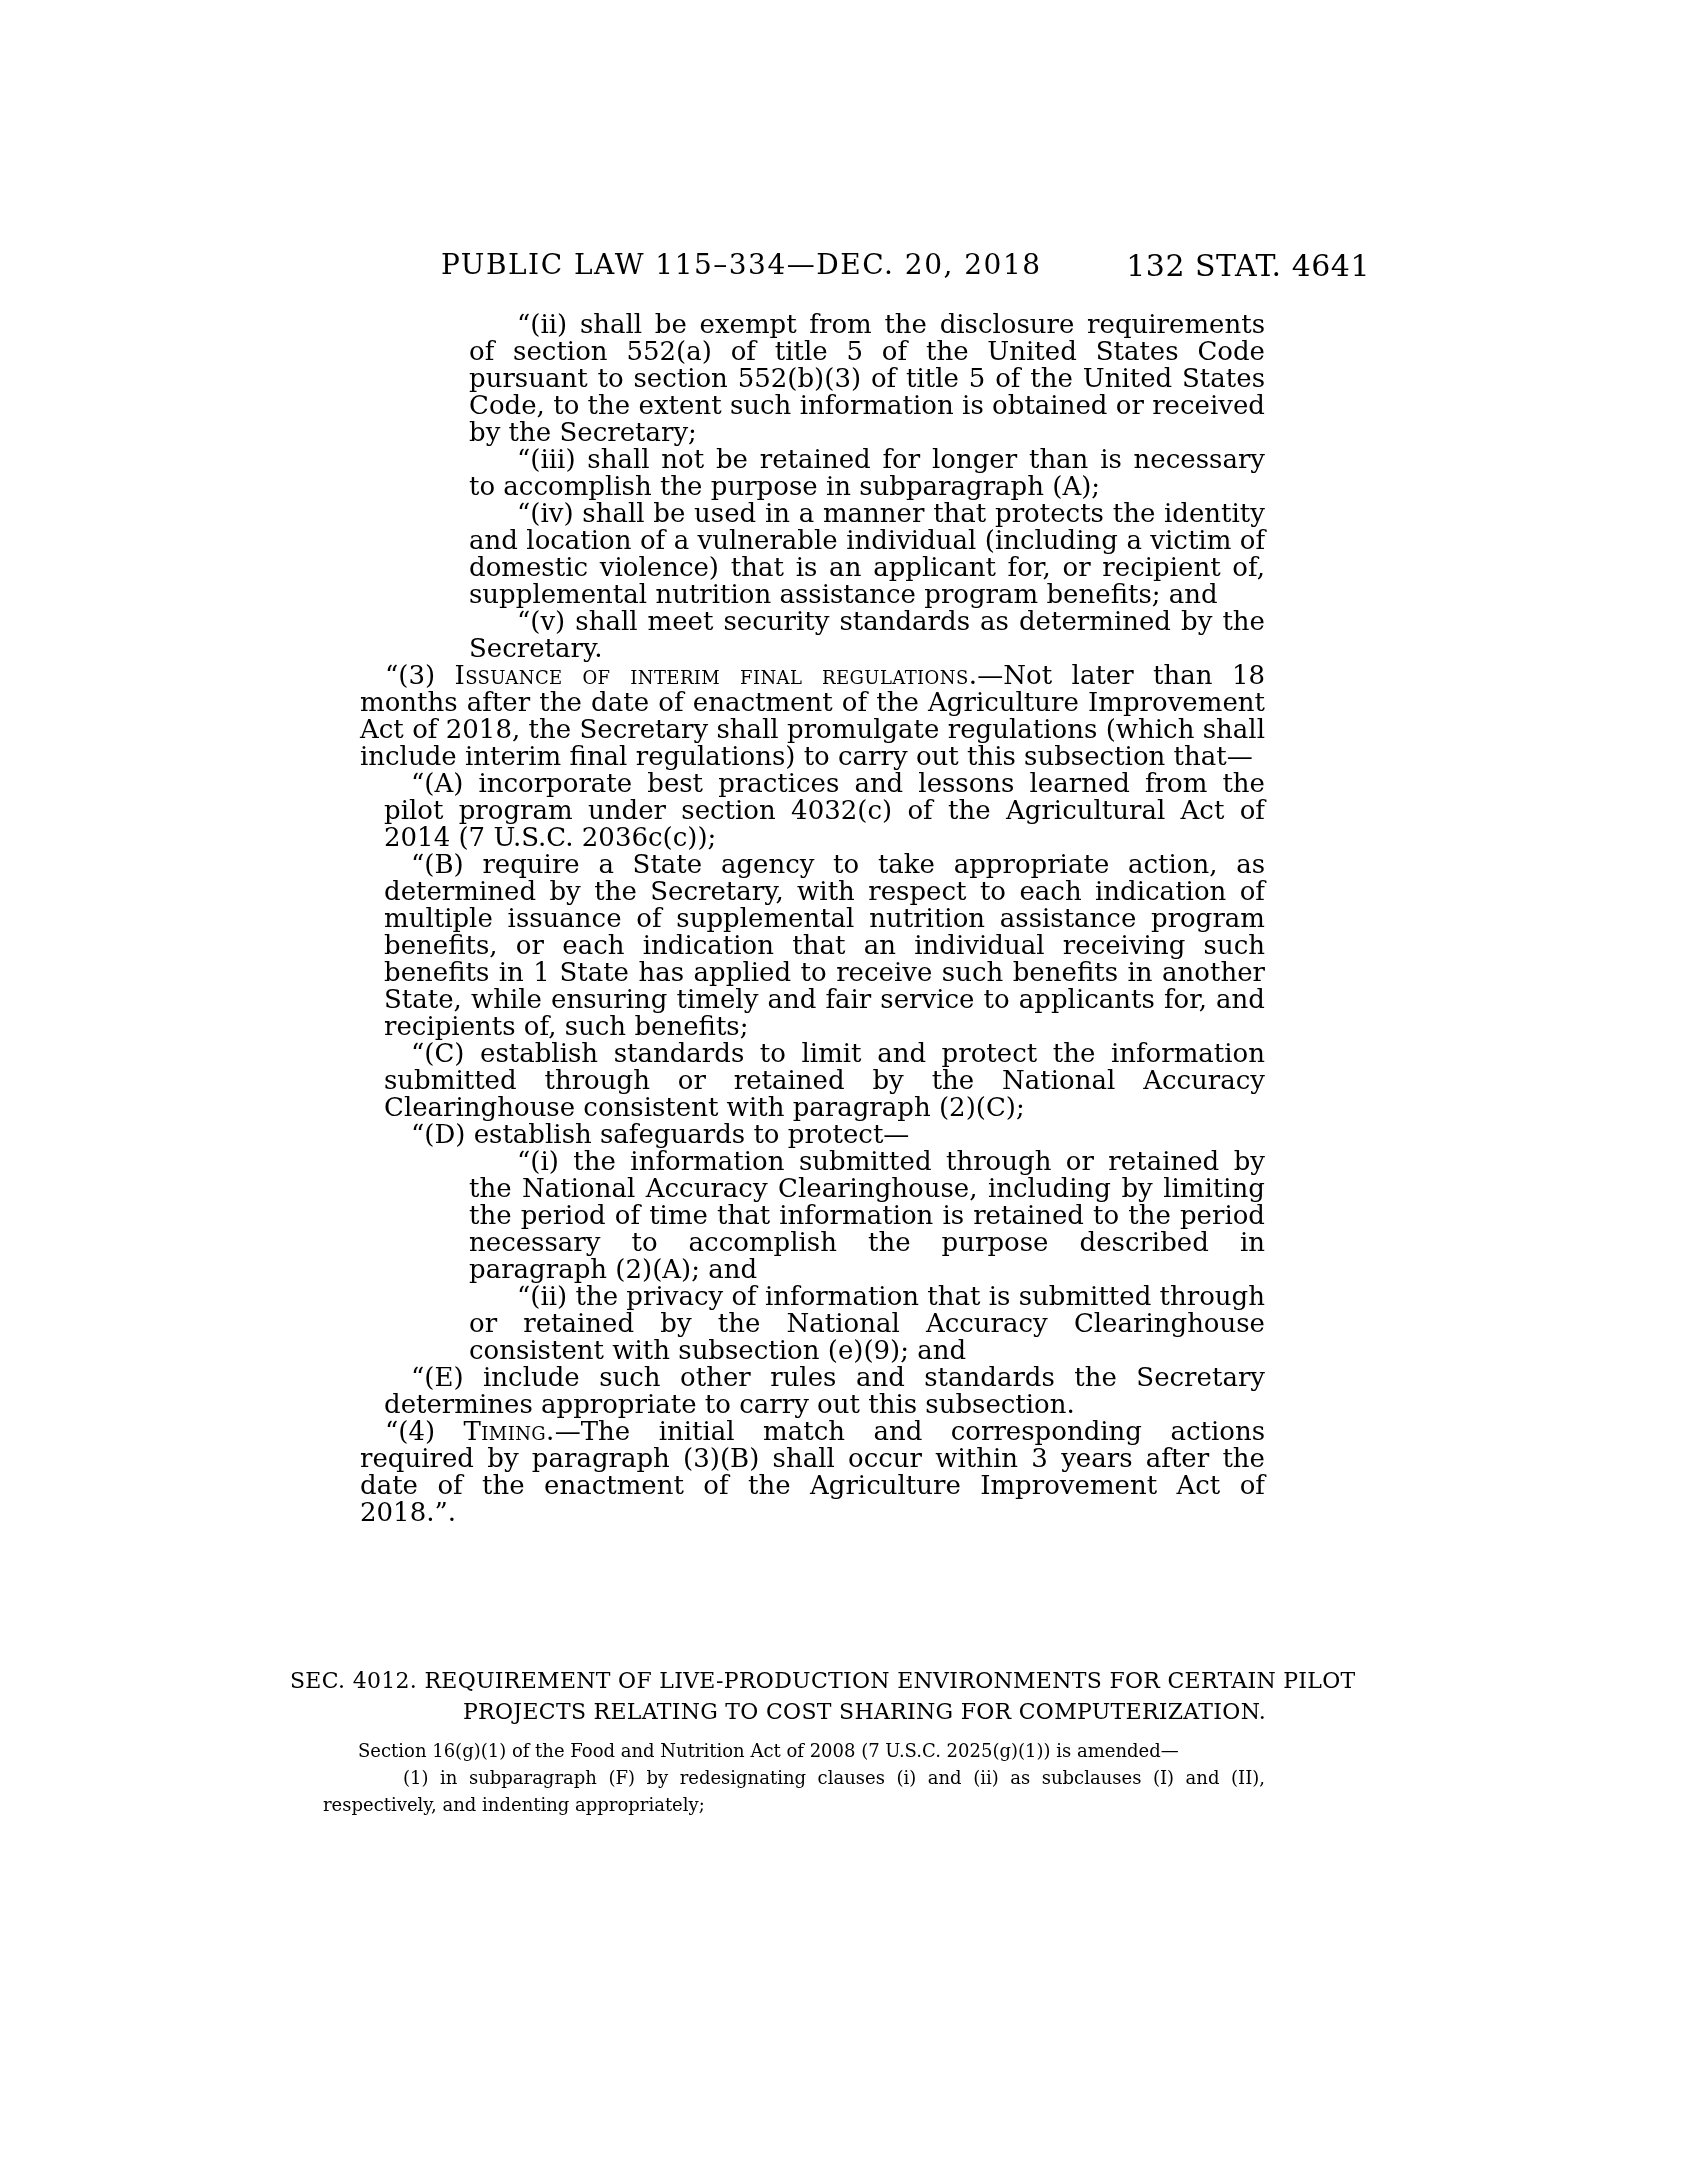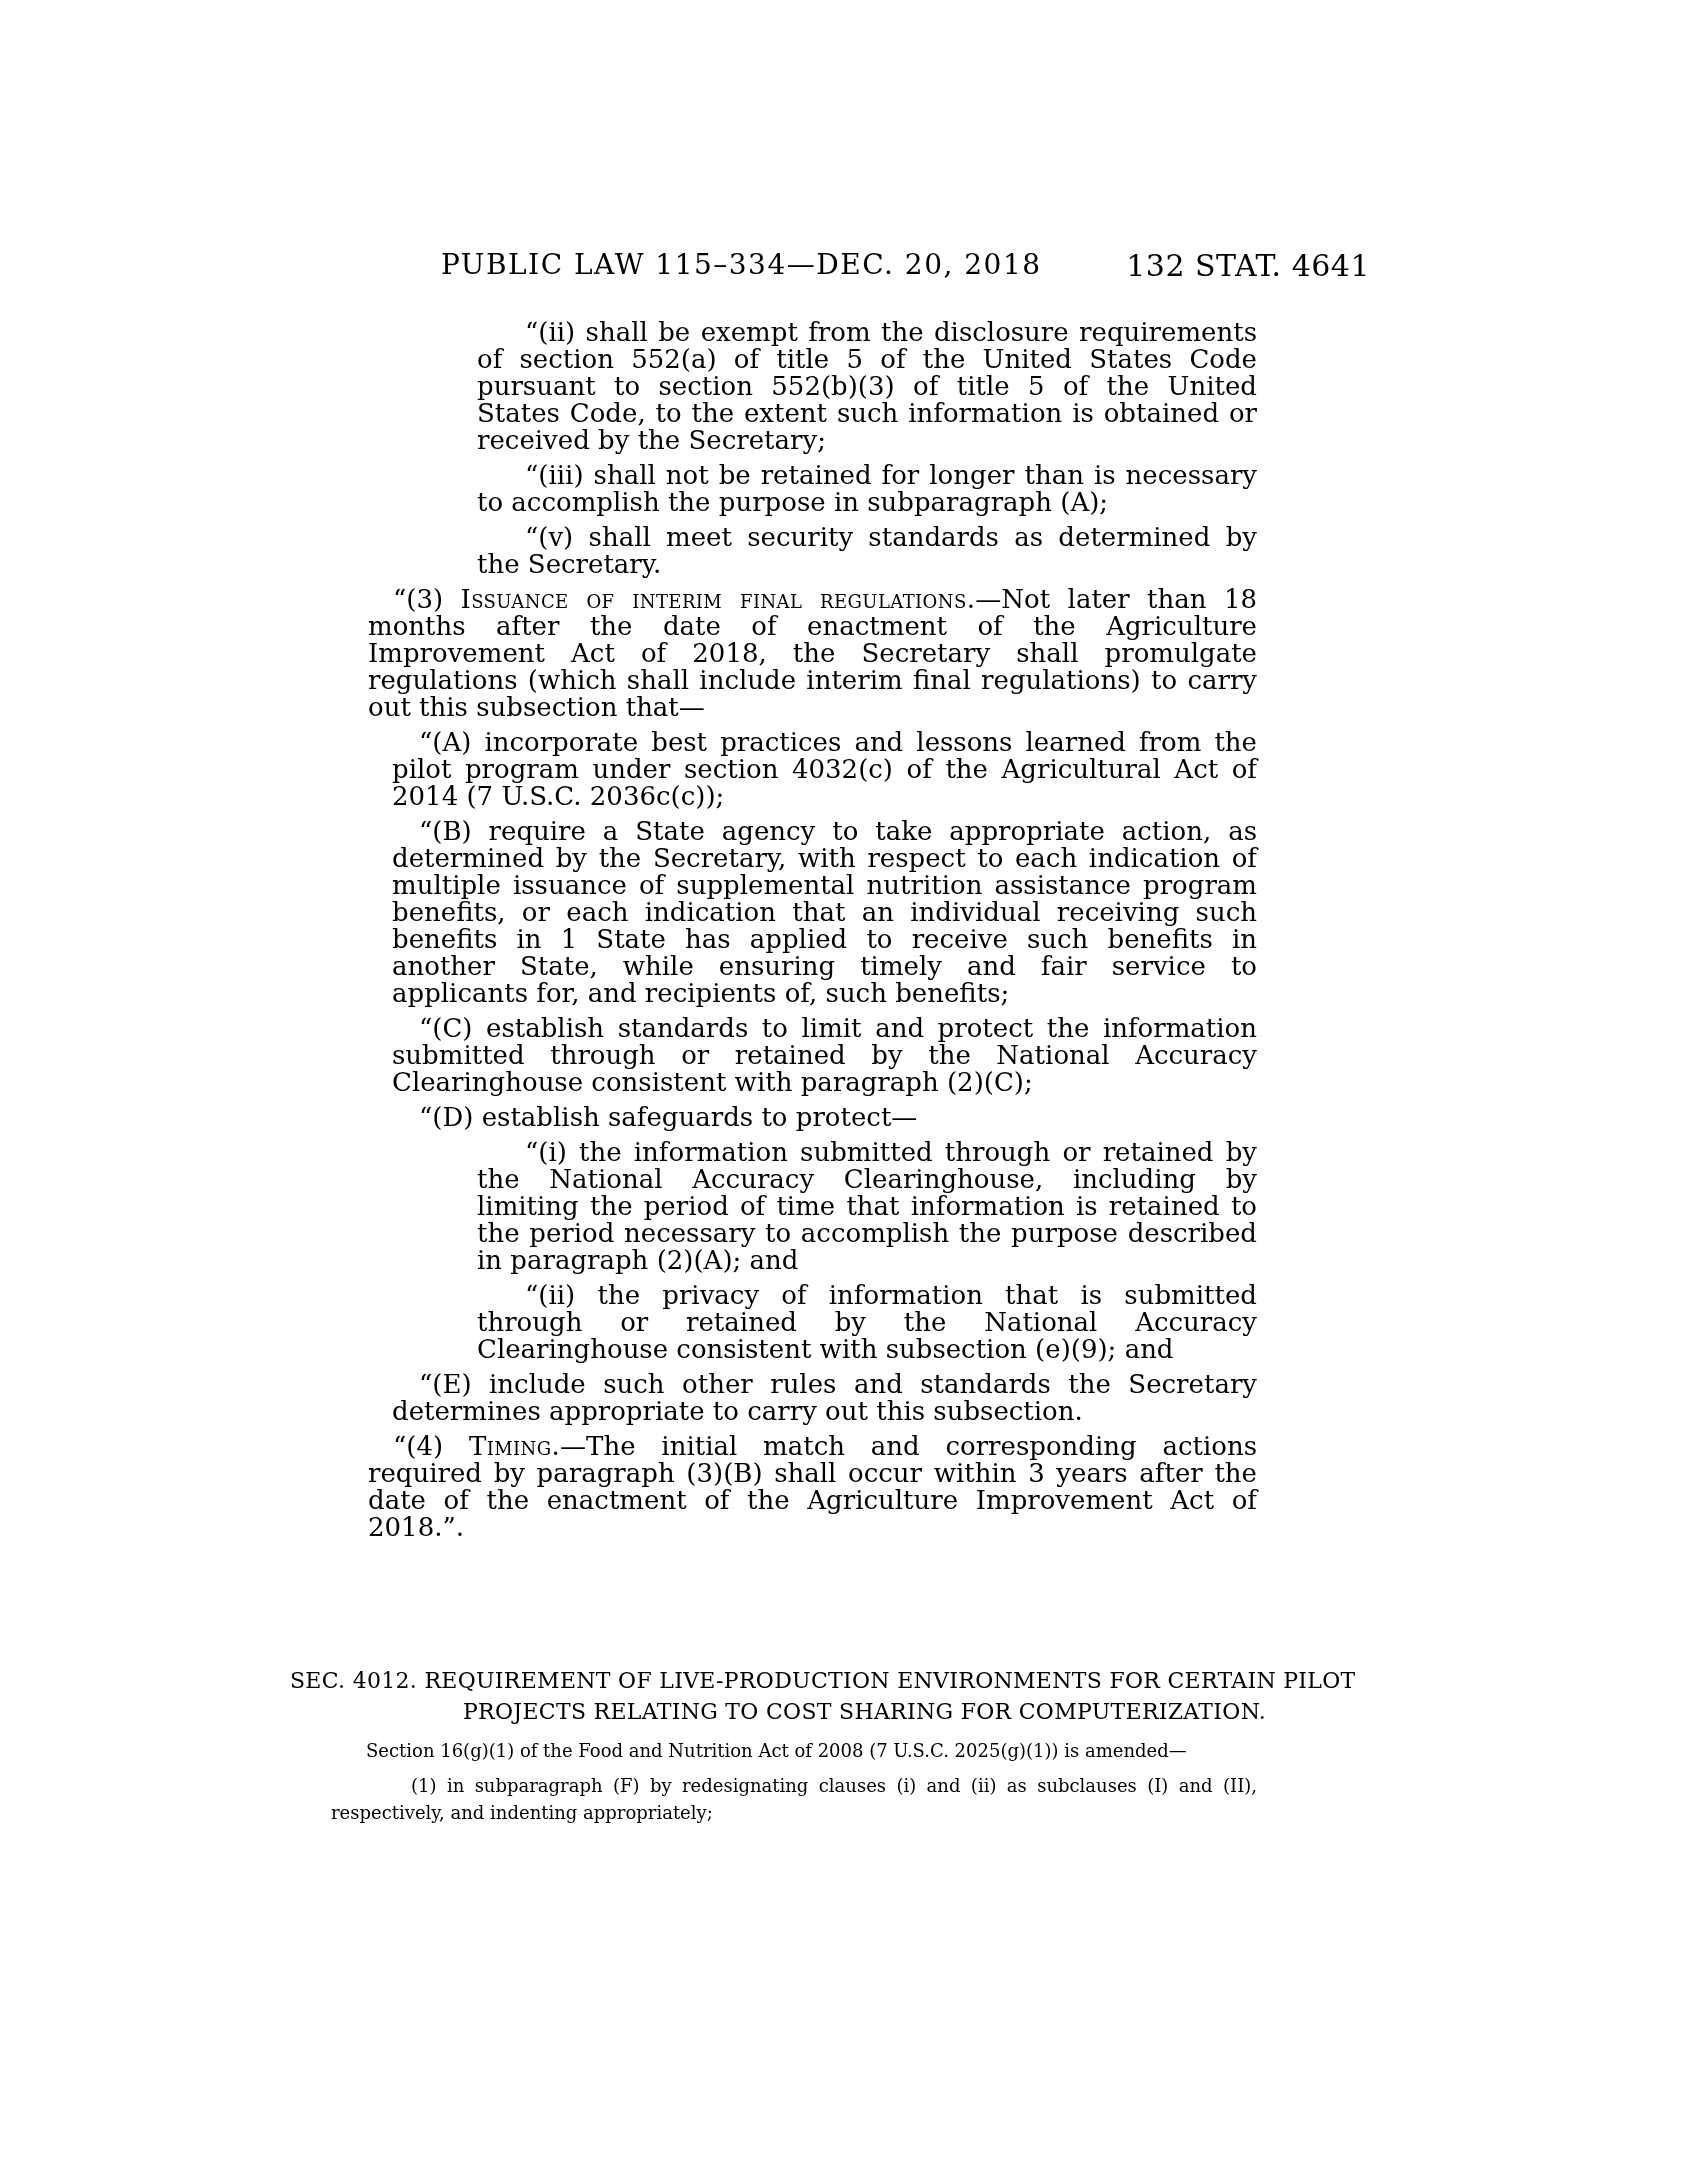--- a/index.html
+++ b/index.html
@@ -17,21 +17,21 @@
   }
   .header-stat {
     position:absolute; right:313px; top:248px;
     font-size:30px; letter-spacing:0.5px; white-space:nowrap;
   }
   .body-column {
     position:absolute; left:307px; top:311px; width:958px;
     font-size:26px; line-height:27px;
     text-align:justify;
   }
-  .body-column p, .section-paras p { margin:8px; }
+  .body-column p, .section-paras p { margin:0; }
   .lvl-clause        { padding-left:162px; text-indent:48px; }
   .lvl-paragraph     { padding-left:53px;  text-indent:25px; }
   .lvl-subparagraph  { padding-left:77px;  text-indent:27px; }
   .lvl-base          { padding-left:0;     text-indent:51px; }
   .lvl-item          { padding-left:16px;  text-indent:80px; }
   .sc { font-variant:small-caps; letter-spacing:0.4px; }
   .section-block {
     position:absolute; left:307px; top:1665px; width:958px;
   }
   .section-heading {
@@ -50,20 +50,21 @@
 </head>
 <body>
 
 <div class="header-law">PUBLIC LAW 115–334—DEC. 20, 2018</div>
 
 <div class="header-stat">132 STAT. 4641</div>
 
 <div class="body-column" id="body-column">
     <p class="lvl-clause">“(ii) shall be exempt from the disclosure requirements of section 552(a) of title 5 of the United States Code pursuant to section 552(b)(3) of title 5 of the United States Code, to the extent such information is obtained or received by the Secretary;</p>
     <p class="lvl-clause">“(iii) shall not be retained for longer than is necessary to accomplish the purpose in subparagraph (A);</p>
+    <p class="lvl-clause">“(iv) shall be used in a manner that protects the identity and location of a vulnerable individual (including a victim of domestic violence) that is an applicant for, or recipient of, supplemental nutrition assistance program benefits; and</p>
     <p class="lvl-clause">“(v) shall meet security standards as determined by the Secretary.</p>
     <p class="lvl-paragraph"><span>“(3) </span><span class="sc">Issuance of interim final regulations.</span><span>—Not later than 18 months after the date of enactment of the Agriculture Improvement Act of 2018, the Secretary shall promulgate regulations (which shall include interim final regulations) to carry out this subsection that—</span></p>
     <p class="lvl-subparagraph">“(A) incorporate best practices and lessons learned from the pilot program under section 4032(c) of the Agricultural Act of 2014 (7 U.S.C. 2036c(c));</p>
     <p class="lvl-subparagraph">“(B) require a State agency to take appropriate action, as determined by the Secretary, with respect to each indication of multiple issuance of supplemental nutrition assistance program benefits, or each indication that an individual receiving such benefits in 1 State has applied to receive such benefits in another State, while ensuring timely and fair service to applicants for, and recipients of, such benefits;</p>
     <p class="lvl-subparagraph">“(C) establish standards to limit and protect the information submitted through or retained by the National Accuracy Clearinghouse consistent with paragraph (2)(C);</p>
     <p class="lvl-subparagraph">“(D) establish safeguards to protect—</p>
     <p class="lvl-clause">“(i) the information submitted through or retained by the National Accuracy Clearinghouse, including by limiting the period of time that information is retained to the period necessary to accomplish the purpose described in paragraph (2)(A); and</p>
     <p class="lvl-clause">“(ii) the privacy of information that is submitted through or retained by the National Accuracy Clearinghouse consistent with subsection (e)(9); and</p>
     <p class="lvl-subparagraph">“(E) include such other rules and standards the Secretary determines appropriate to carry out this subsection.</p>
     <p class="lvl-paragraph"><span>“(4) </span><span class="sc">Timing.</span><span>—The initial match and corresponding actions required by paragraph (3)(B) shall occur within 3 years after the date of the enactment of the Agriculture Improvement Act of 2018.”.</span></p>

